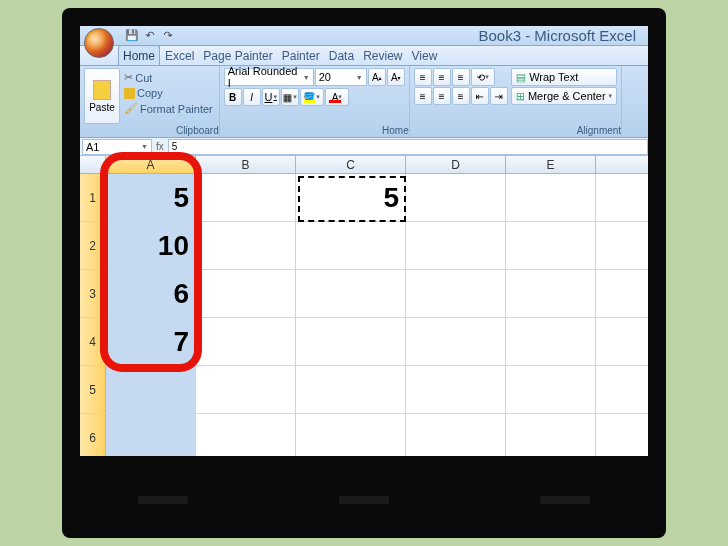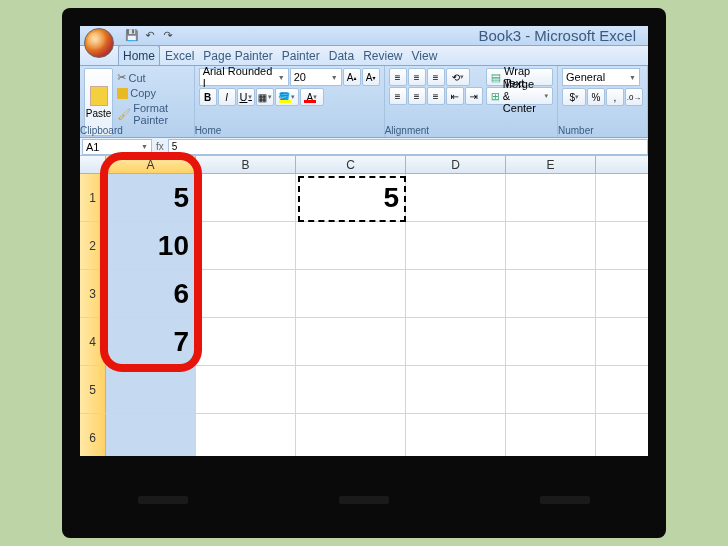--- a/index.html
+++ b/index.html
@@ -10,22 +10,22 @@
 .office-btn{width:30px;height:30px;border-radius:50%;background:radial-gradient(circle at 30% 30%,#ffb84d,#e67e22 40%,#c0392b 70%,#2c3e50);position:absolute;top:2px;left:4px;border:1px solid #666;z-index:5}
 .office-btn::after{content:"";position:absolute;inset:2px;border-radius:50%;background:radial-gradient(circle at 35% 35%,rgba(255,255,255,.6),transparent 50%)}
 .qat{margin-left:40px;display:flex;gap:2px}
 .qat-btn{width:16px;height:16px;display:flex;align-items:center;justify-content:center;opacity:.7}
 .title-text{margin-left:auto;color:#3b5b82;font-size:15px;padding-right:8px}
 .tabs{height:20px;background:linear-gradient(#e8f0fa,#d3e5fa);display:flex;align-items:flex-end;padding-left:38px;gap:1px;border-bottom:1px solid #8ba8cc}
 .tab{padding:3px 4px 2px;color:#3b5b82;font-size:12px;cursor:pointer}
 .tab.active{background:#cde1f7;border:1px solid #8ba8cc;border-bottom:none;border-radius:3px 3px 0 0;color:#1e3a5f;font-weight:500}
 .ribbon{height:72px;background:linear-gradient(#cde1f7,#b5d0ed);border-bottom:1px solid #8ba8cc;display:flex}
 .group{border-right:1px solid #a5c2e0;padding:2px 4px;display:flex;flex-direction:column;position:relative}
-.group-label{position:absolute;bottom:1px;left:0;right:0;text-align:left;font-size:10px;color:#3b5b82}
-.paste-btn{width:36px;height:68px;background:linear-gradient(#fefefe,#e8f0fa);border:1px solid #a5c2e0;border-radius:2px;display:flex;flex-direction:column;align-items:center;justify-content:center;gap:2px;margin-right:2px}
+.group-label{position:absolute;bottom:1px;left:0;right:0;text-align:right;font-size:10px;color:#3b5b82}
+.paste-btn{width:36px;height:56px;background:linear-gradient(#fefefe,#e8f0fa);border:1px solid #a5c2e0;border-radius:2px;display:flex;flex-direction:column;align-items:center;justify-content:center;gap:2px;margin-right:2px}
 .paste-icon{width:18px;height:20px;background:#f4d03f;border:1px solid #ca9}
 .clip-row{display:flex;align-items:center;gap:2px;padding:1px 2px;font-size:10px;color:#3b5b82}
 .clip-icon{width:11px;height:11px;background:#e8b923;border-radius:1px}
 .font-row1{display:flex;gap:1px;margin-bottom:2px}
 .combo{height:18px;background:#fff;border:1px solid #a5c2e0;font-size:10px;padding:8px 3px;display:flex;align-items:center;justify-content:space-between}
 .combo-arrow{font-size:7px;color:#666}
 .btn-sm{width:18px;height:18px;background:linear-gradient(#fefefe,#e8f0fa);border:1px solid #a5c2e0;display:flex;align-items:center;justify-content:center;font-size:10px;border-radius:2px}
 .font-row2{display:flex;gap:1px}
 .btn-sm.bold{font-weight:bold}
 .btn-sm.italic{font-style:italic}
@@ -154,33 +154,20 @@
             </div>
       <div class="wide-btn">
               <span style="color:#4a7">⊞</span>
               <span>Merge &amp; Center</span>
               <span class="combo-arrow">▾</span>
             </div>
     </div>
     <div class="group-label">Alignment</div>
   </div>
 
-  <div class="group">
-    <div class="combo" style="width:78px;margin-bottom:2px">
-            <span>General</span>
-            <span class="combo-arrow">▼</span>
-          </div>
-    <div class="align-row">
-      <div class="btn-sm" style="width:24px">$<span class="combo-arrow">▾</span></div>
-      <div class="btn-sm">%</div>
-      <div class="btn-sm">,</div>
-      <div class="btn-sm" style="font-size:8px">.0→</div>
-    </div>
-    <div class="group-label">Number</div>
-  </div>
 </div>
 
 <div class="namebox-row">
   <div class="namebox">
           <span>A1</span>
           <span class="combo-arrow" style="margin-left:auto">▼</span>
         </div>
   <span class="fx-label">fx</span>
   <div class="formula-bar">5</div>
 </div>

